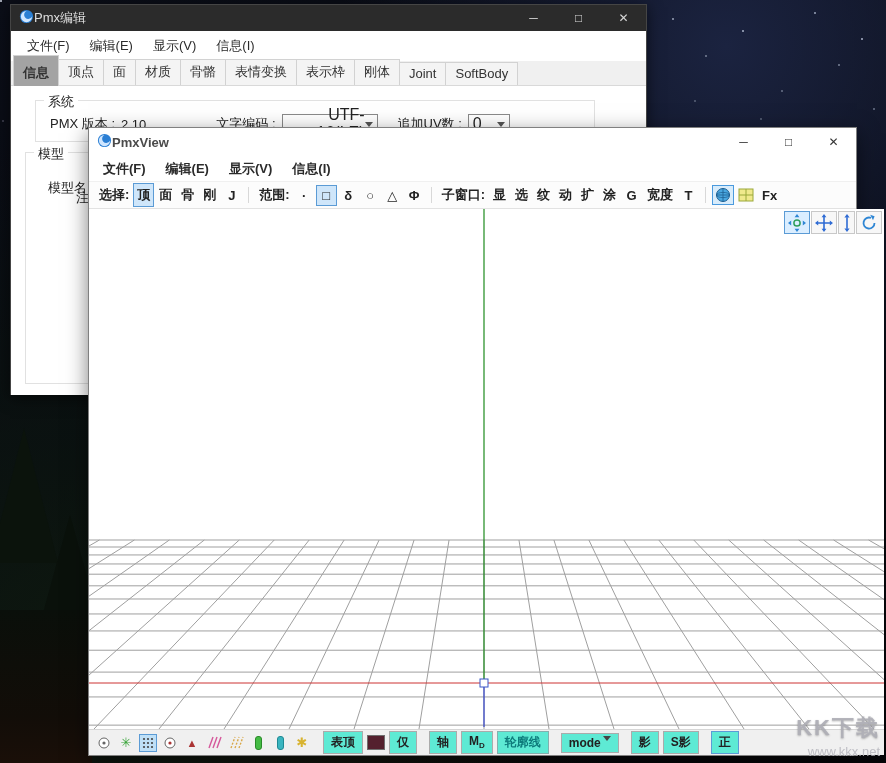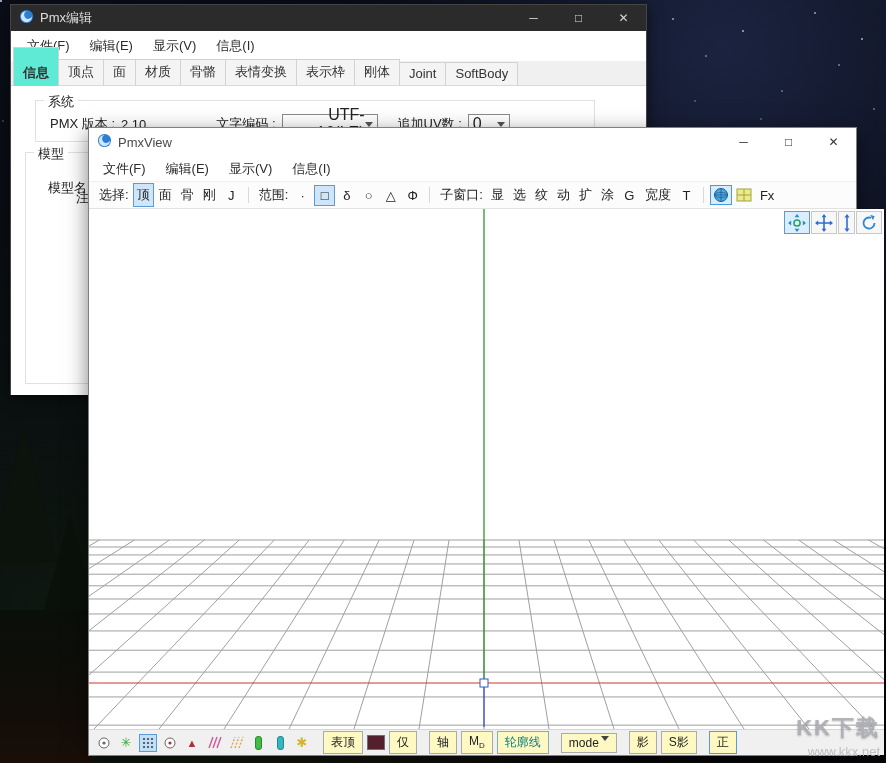--- a/index.html
+++ b/index.html
@@ -18,55 +18,55 @@
                 694px 100px #5a6378, 760px 118px #5a6378, 851px 140px #566, 2px 120px #445,
                 40px 700px #334, 20px 640px #323a46; }
   .tree { position:absolute; width:0; height:0; border-left:34px solid transparent; border-right:34px solid transparent; }
   .tree1 { left:-10px; top:428px; border-bottom:135px solid #0b130c; }
   .tree2 { left:26px; top:515px; border-left:44px solid transparent; border-right:44px solid transparent; border-bottom:160px solid #0a110b; }
   .treemass { position:absolute; left:0; top:610px; width:92px; height:153px;
     background:linear-gradient(180deg,#0a0f0a 0%, #120d08 70%, #1a0f08 100%); }
 
   
   .window { position:absolute; }
-  .titlebar { display:flex; align-items:center; gap:6px; padding-left:8px; font-size:13px; }
+  .titlebar { display:flex; align-items:center; gap:0; padding-left:8px; font-size:13px; }
   .t-controls { margin-left:auto; display:flex; height:100%; }
   .t-ctrl { width:45px; height:100%; display:flex; align-items:center; justify-content:center; font-size:12px; }
   .menubar { display:flex; align-items:center; font-size:13px; }
   .menu-item { padding:5px 10px; color:#2b2b2b; }
 
   
   .win-editor { left:10px; top:4px; width:637px; height:391px; background:#fff;
     border:1px solid #454545; box-shadow:0 3px 14px rgba(0,0,0,.55); z-index:1; }
   .win-editor .titlebar { height:26px; background:#2b2b2b; color:#dedede; }
   .win-editor .t-ctrl { color:#d8d8d8; }
   .win-editor .menubar { height:30px; background:#ffffff; padding-left:6px; }
   .tabstrip { display:flex; align-items:flex-end; height:25px; background:#f0f0f0; padding:0 0 0 2px;
     border-bottom:1px solid #d9d9d9; font-size:13px; }
   .tab { padding:3px 9px 4px; border:1px solid #d2d2d2; border-bottom:none; background:#f4f4f4;
     margin-right:-1px; color:#333; white-space:nowrap; }
-  .tab.active { background:#5eead4; font-weight:bold; position:relative; top:1px; padding-top:16px;margin-top:36px; }
+  .tab.active { background:#a3a3a3; font-weight:bold; position:relative; top:1px; padding-top:8px;margin-top:36px; }
   .editor-content { position:relative; background:#fff; height:309px; font-size:13px; color:#222; }
   .groupbox { position:absolute; border:1px solid #e1e1e1;text-align:right; }
   .group-label { position:absolute; top:-8px; left:8px; background:#fff; padding:0 4px; font-size:13px; color:#222; }
   .gb-system { left:24px; top:14px; width:560px; height:42px; }
   .gb-system .row { display:flex; align-items:center; height:100%; padding:6px 0 0 14px; gap:6px; }
   .gb-model { left:14px; top:66px; width:610px; height:232px; }
   .val { margin-right:64px; }
   .combo { display:inline-flex; align-items:center; border:1px solid #8a8a8a; background:#fff;
     height:20px; padding:0 4px; font-size:16px; color:#222; }
   .combo .arrow { width:0; height:0; border-left:4px solid transparent; border-right:4px solid transparent;
     border-top:5px solid #555; margin-left:auto; }
   .combo-enc { width:96px; margin-right:14px; }
   .combo-uv { width:42px; }
   .model-label { position:absolute; left:22px; }
 
   
   .win-view { left:88px; top:127px; width:769px; height:629px; background:#fff;
-    border:1px solid #808080; box-shadow:0 6px 20px rgba(0,0,0,.5); z-index:2; }
+    border:1px solid #808080; box-shadow:0 6px 20px rgba(0,0,0,.5); z-index:2;font-weight:bold; }
   .win-view .titlebar { height:28px; background:#ffffff; color:#4a4a4a; }
   .win-view .t-ctrl { color:#333; }
   .win-view .menubar { height:26px; background:#fff; padding-left:4px; border-bottom:1px solid #f0f0f0; }
   .toolbar { display:flex; align-items:center; height:27px; background:#fcfcfc; font-size:13px;
     padding-left:6px; gap:1px; border-bottom:1px solid #e2e2e2; color:#222; }
   .tlabel { margin:0 3px 0 4px; white-space:nowrap; }
   .tbtn { min-width:21px; text-align:center; padding:2px 3px; border:1px solid transparent; white-space:nowrap; }
   .tbtn.active { background:#cfe6fa; border-color:#5b9bd5; }
   .vsep { width:1px; height:16px; background:#d8d8d8; margin:0 5px; }
   .iconbtn { display:flex; align-items:center; justify-content:center; padding:1px 2px;
@@ -85,21 +85,21 @@
     border-top:1px solid #d6d6d6; display:flex; align-items:center; padding-left:6px; gap:4px;
     font-size:12px; color:#222; }
   .bicon { display:flex; align-items:center; justify-content:center; width:18px; height:18px; }
   .bicon.active { background:#bfe0f7; border:1px solid #5b9bd5; }
   .glyph-green { color:#3aa53a; font-size:13px; }
   .glyph-red { color:#a33; font-size:11px; }
   .glyph-star { color:#d8b330; font-size:13px; }
   .pill { width:7px; height:14px; border-radius:3px; }
   .pill-green { background:#44bb44; border:1px solid #2a8a2a; }
   .pill-teal { background:#3ab5c0; border:1px solid #1f8a94; }
-  .bbtn { padding:2px 7px; background:#fef9c3; border:1px solid #ababab; white-space:nowrap; }
+  .bbtn { padding:2px 7px; background:#5eead4; border:1px solid #ababab; white-space:nowrap; }
   .bbtn.teal { color:#0e7c7c; border-color:#84b0ae;text-align:center; }
   .bbtn.blue { border-color:#5b9bd5; }
   .swatch { width:18px; height:15px; background:#54202e; border:1px solid #6f6f6f; }
   .mode-btn { display:flex; align-items:flex-start; gap:2px; }
   .mode-btn .arrow { width:0; height:0; border-left:4px solid transparent; border-right:4px solid transparent;
     border-top:5px solid #444; }
   .mgap { margin-left:8px; }
   .sub { font-size:8px; vertical-align:sub; }
 
   

